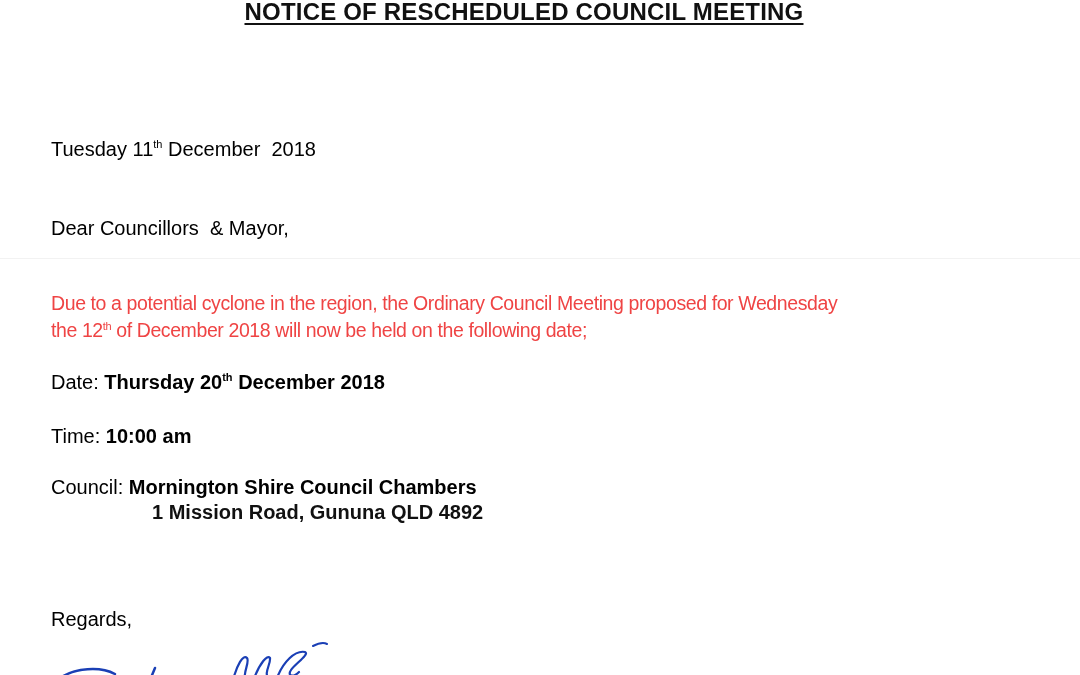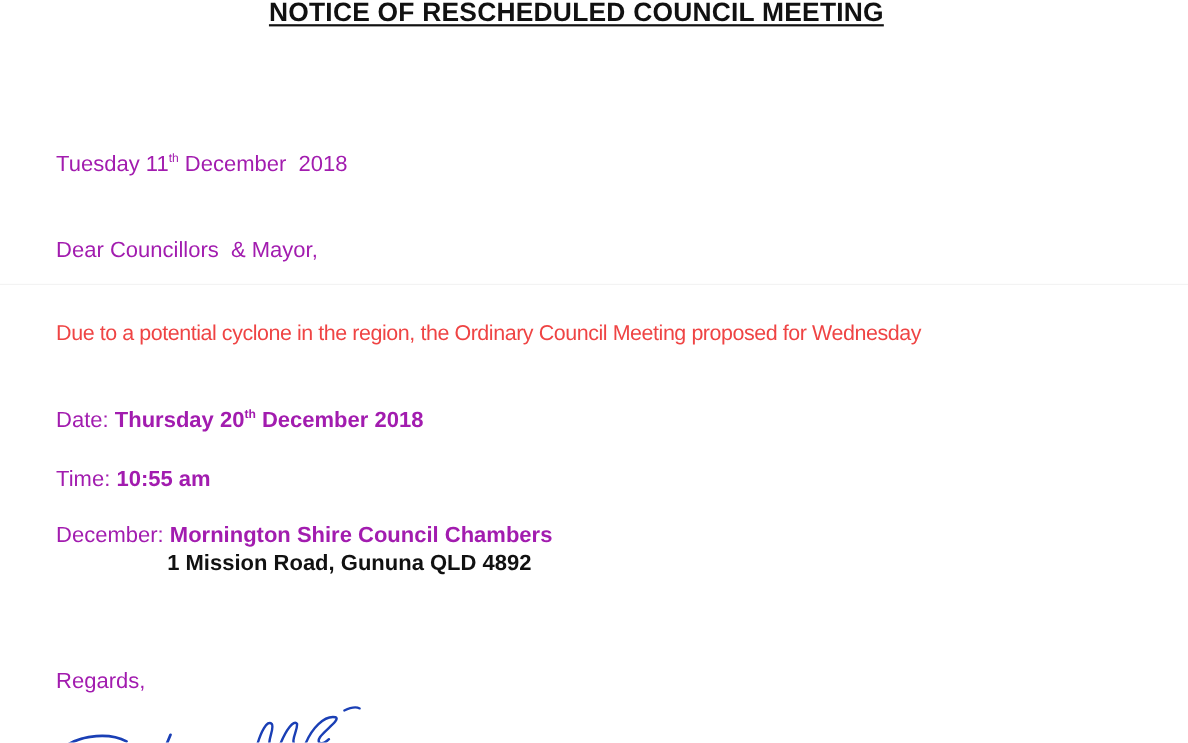--- a/index.html
+++ b/index.html
@@ -33,21 +33,21 @@
       text-decoration: underline;
       text-decoration-thickness: 2px;
       text-underline-offset: 3px;
       color: #111;
     }
     .line {
       position: absolute;
       left: 51px;
       font-size: 20px;
       white-space: pre;
-      color: #a21caf;
+      color: #000000;
     }
     .line b { font-weight: bold; text-align: center; }
     sup {
       font-size: 11px;
       vertical-align: super;
       line-height: 0;
     }
     .faint-rule {
       position: absolute;
       left: 0; top: 258px;
@@ -88,27 +88,28 @@
   <div class="title">NOTICE OF RESCHEDULED COUNCIL MEETING</div>
 
   <div class="line" style="top:138px;"><span>Tuesday 11</span><sup>th</sup><span> December  2018</span></div>
 
   <div class="line" style="top:217px;">Dear Councillors  &amp; Mayor,</div>
 
   <div class="faint-rule"></div>
 
   <div class="para">
     <div>Due to a potential cyclone in the region, the Ordinary Council Meeting proposed for Wednesday</div>
+    <div><span>the 12</span><sup>th</sup><span> of December  2018 will now be held on the following date;</span></div>
   </div>
 
   <div class="line" style="top:371px;"><span>Date: </span><b>Thursday 20</b><b><sup>th</sup></b><b> December 2018</b></div>
 
-  <div class="line" style="top:425px;"><span>Time: </span><b>10:55 am</b></div>
+  <div class="line" style="top:425px;"><span>Time: </span><b>10:00 am</b></div>
 
-  <div class="line" style="top:476px;"><span>December: </span><b>Mornington Shire Council Chambers</b></div>
+  <div class="line" style="top:476px;"><span>Council: </span><b>Mornington Shire Council Chambers</b></div>
 
   <div class="indent" style="top:501px;text-align:right;">1 Mission Road, Gununa QLD 4892</div>
 
   <div class="line" style="top:608px;">Regards,</div>
 
   <svg class="signature" viewBox="0 0 300 40" xmlns="http://www.w3.org/2000/svg">
     <path d="M5 38 C 20 28, 45 26, 60 34" fill="none" stroke="#1a3fb5" stroke-width="2.5" stroke-linecap="round"></path>
     <path d="M95 40 L 100 28" fill="none" stroke="#1a3fb5" stroke-width="2.5" stroke-linecap="round"></path>
     <path d="M178 40 C 182 25, 188 14, 192 18 C 195 22, 188 32, 190 40" fill="none" stroke="#1a3fb5" stroke-width="2.2" stroke-linecap="round"></path>
     <path d="M200 36 C 205 24, 212 14, 215 18 C 216 24, 208 34, 214 38" fill="none" stroke="#1a3fb5" stroke-width="2.2" stroke-linecap="round"></path>

